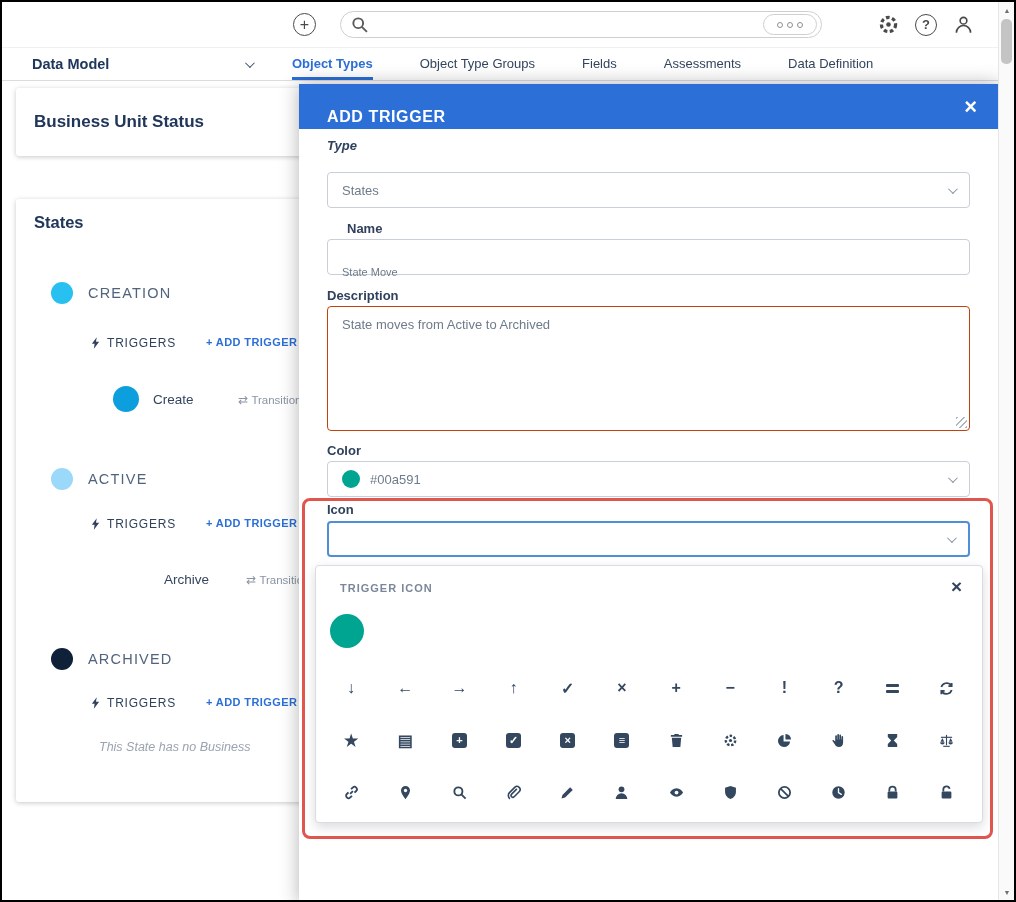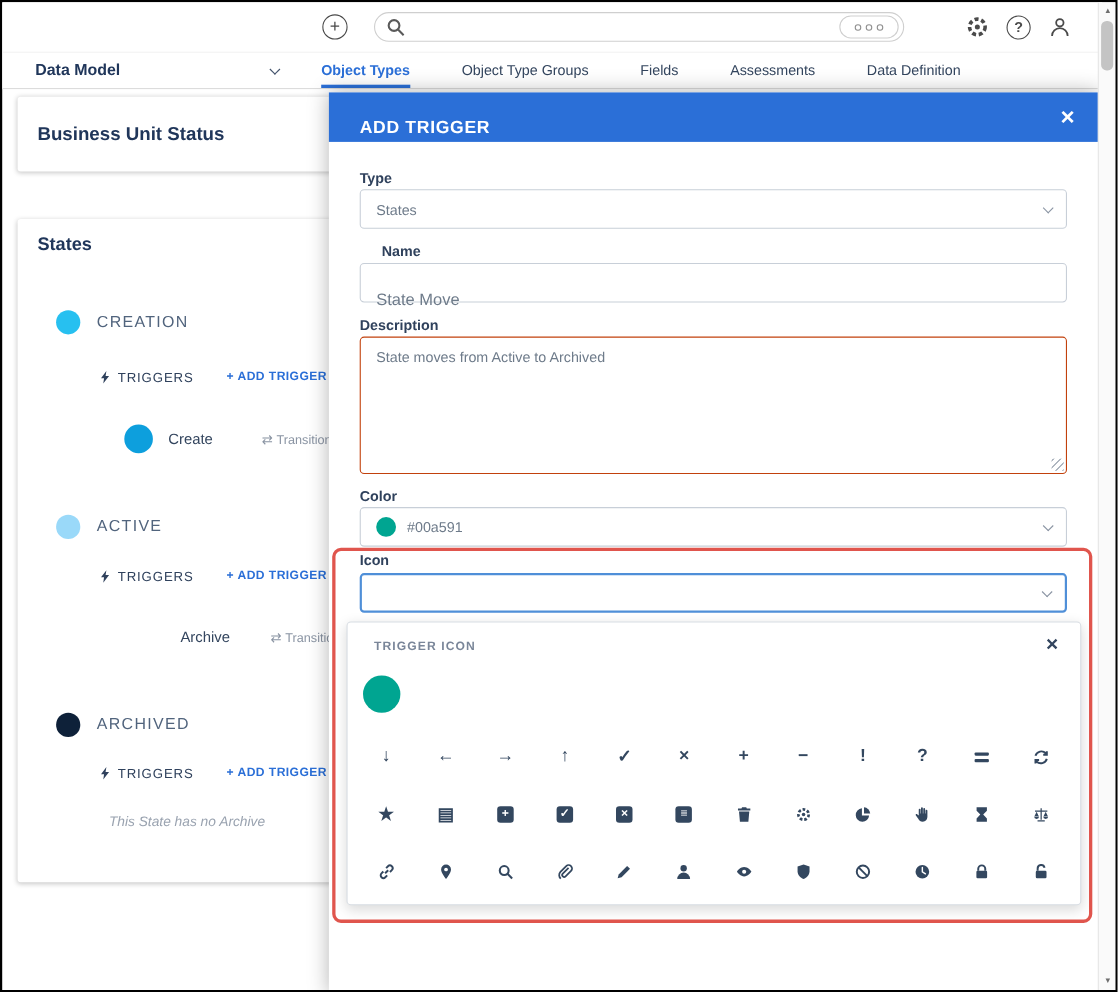--- a/index.html
+++ b/index.html
@@ -58,21 +58,21 @@
   .modal { position:absolute; left:297px; top:82px; width:700px; height:820px; background:#fff;
            box-shadow:0 0 18px rgba(0,0,0,.3); z-index:40; }
   .modal-header { position:absolute; left:0; top:0; width:100%; height:45px; background:#2b6fd7;
                   display:flex; align-items:center; justify-content:space-between; padding:0 22px 0 28px; }
   .modal-header .mtitle { color:#fff; font-size:16px; font-weight:700; letter-spacing:.6px;margin-top:20px; }
   .modal-close { color:#fff; font-size:22px; font-weight:700; cursor:pointer; line-height:1; }
   .f-label { position:absolute; left:28px; font-size:13px; font-weight:700; color:#2f415c; }
   .f-ctrl { position:absolute; left:28px; width:643px; height:36px; border:1px solid #c8cfd8; border-radius:4px;
             background:#fff; display:flex; align-items:center; padding:0 14px; font-size:13px; color:#6e7b8a; cursor:pointer; }
   .f-ctrl .chev { border-color:#8a94a3; margin-left:auto; }
-  .f-text { flex:1; border:none; outline:none; font-size:15px; color:#6e7b8a; background:transparent;margin-top:30px; }
+  .f-text { flex:1; border:none; outline:none; font-size:11px; color:#6e7b8a; background:transparent;margin-top:30px; }
   .ta-wrap { position:absolute; left:28px; width:643px; height:125px; }
   .ta-wrap textarea { width:100%; height:100%; border:1px solid #c2410c; border-radius:4px; resize:none;
             font-family:"Liberation Sans",sans-serif; font-size:13px; color:#6e7b8a; padding:10px 14px; outline:none; }
   .ta-grip { position:absolute; right:3px; bottom:3px; width:11px; height:11px; pointer-events:none;
             background:repeating-linear-gradient(315deg, #aeb6c0 0 1.5px, transparent 1.5px 4.5px); }
   .swatch { width:18px; height:18px; border-radius:50%; margin-right:10px; flex:0 0 auto; }
   .icon-select { border:2px solid #4f8fd8; }
   
   .picker { position:absolute; left:16px; top:481px; width:668px; height:258px; background:#fff;
             border:1px solid #d8dde3; border-radius:4px; box-shadow:0 4px 12px rgba(0,0,0,.15); }
@@ -186,30 +186,30 @@
     <span class="state-name" style="left:72px;top:452px;">ARCHIVED</span>
     <div class="triggers-row" style="left:73px;top:496px;">
       <span class="bolt">
           <svg width="13" height="14" viewBox="0 0 16 16" fill="#2f415c">
             <path d="M9.5 1L3.5 9h3.4L6 15l6.5-8.5H8.6z"></path>
           </svg>
         </span>
       <span class="tlabel">TRIGGERS</span>
     </div>
     <span class="add-trigger" style="left:190px;top:497px;">+ ADD TRIGGER</span>
-    <span class="empty-note" style="left:83px;top:541px;">This State has no Archive</span>
+    <span class="empty-note" style="left:83px;top:541px;">This State has no Business</span>
   </section>
 
   <div class="modal">
     <div class="modal-header">
       <span class="mtitle">ADD TRIGGER</span>
       <span class="modal-close">×</span>
     </div>
 
-    <span class="f-label" style="top:70px;">Type</span>
+    <span class="f-label" style="top:54px;font-style:italic;">Type</span>
     <div class="f-ctrl" style="top:88px;">
       <span>States</span>
       <span class="chev"></span>
     </div>
 
     <span class="f-label" style="top:137px;padding-left:20px;">Name</span>
     <div class="f-ctrl" style="top:155px;cursor:text;">
       <input class="f-text" value="State Move" style="">
     </div>
 

